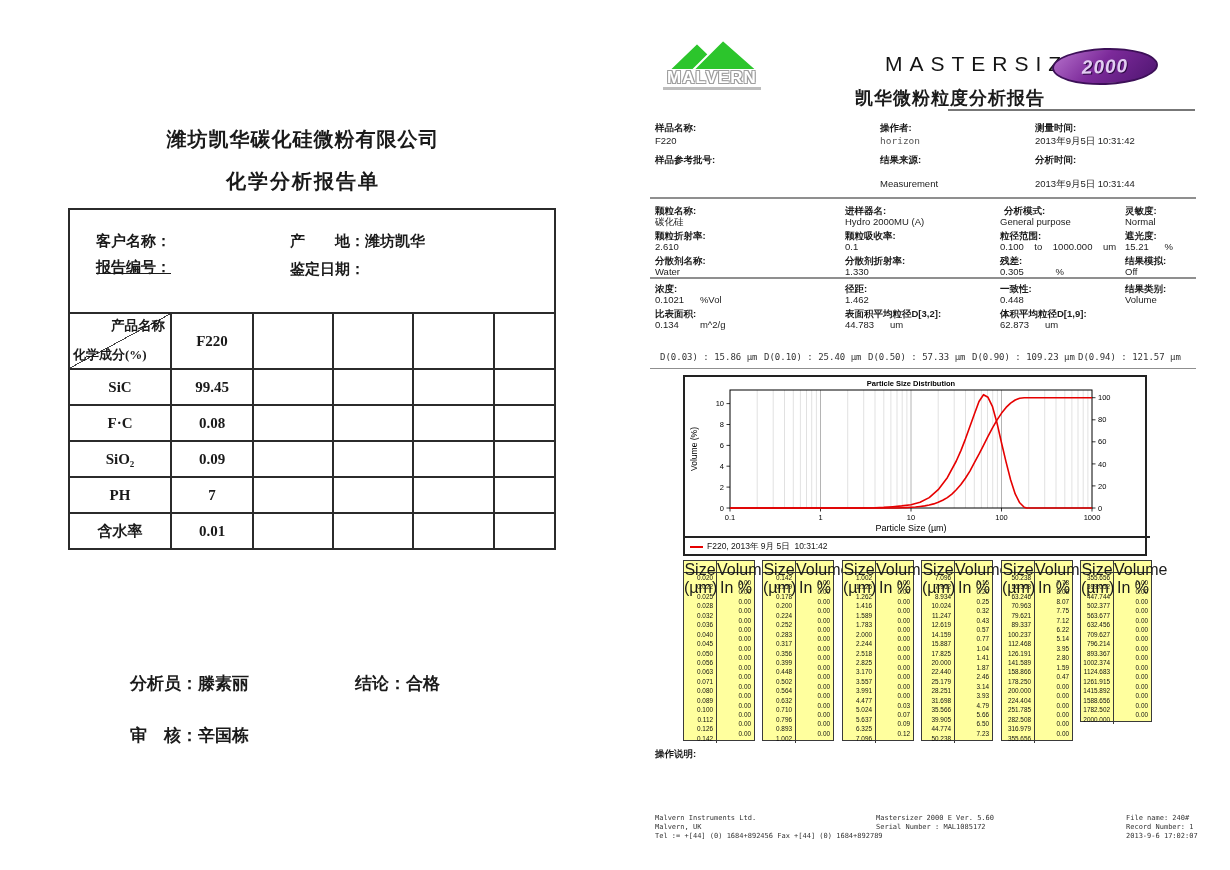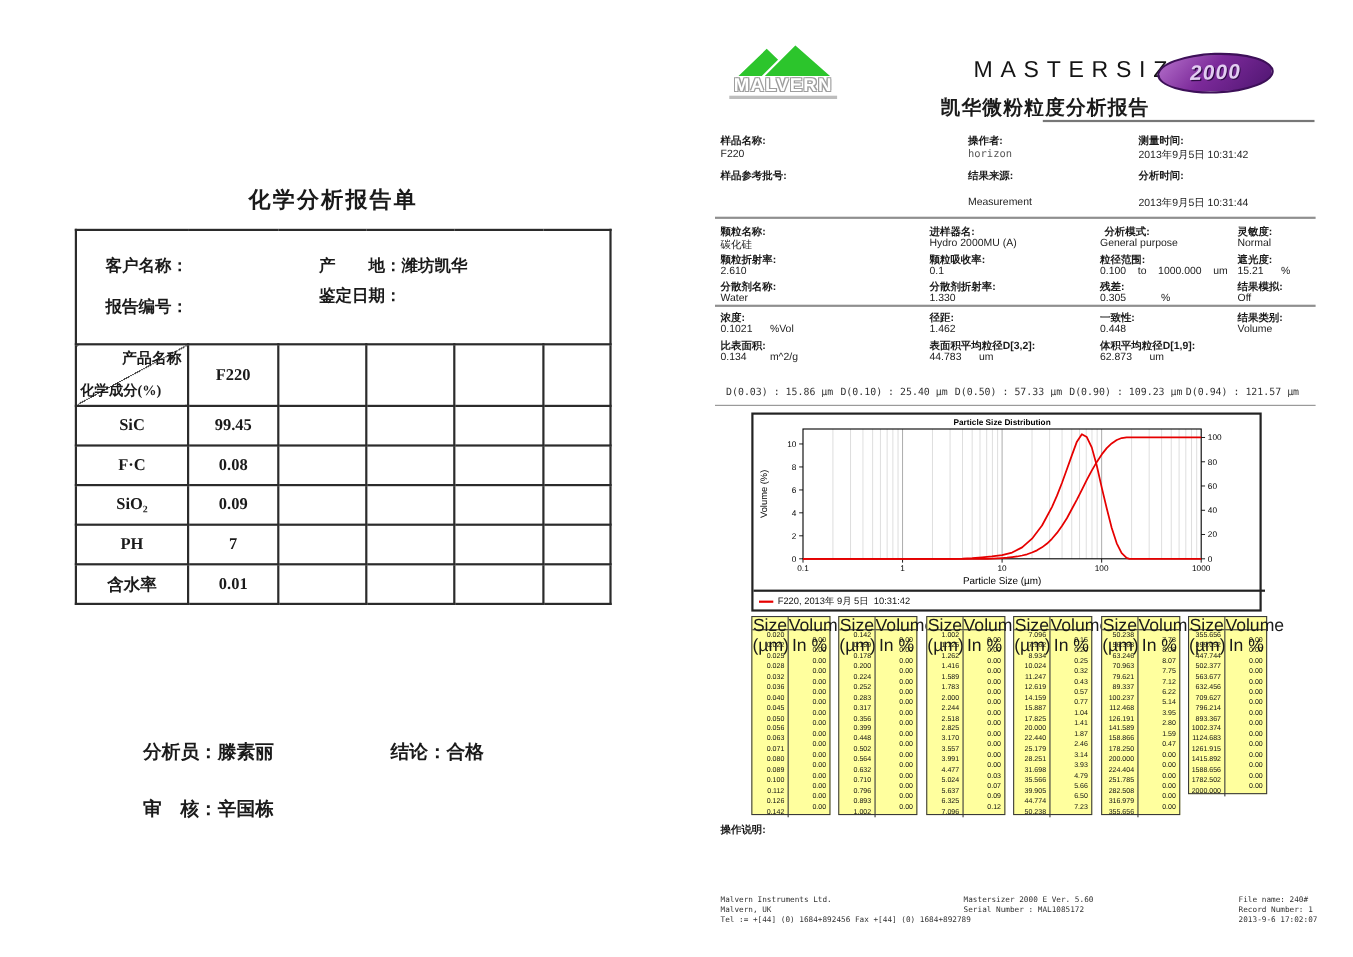--- a/index.html
+++ b/index.html
@@ -54,37 +54,38 @@
   .vcell{left:33px;width:34px;}
   
   .op{font-size:9.5px;font-weight:bold;}
   .foot{position:absolute;font-family:"DejaVu Sans Mono",monospace;font-size:7px;line-height:9px;color:#333;white-space:pre;}
 </style>
 </head>
 <body>
 
 <div id="page">
 
+  <div class="abs serif" id="company-title">潍坊凯华碳化硅微粉有限公司</div>
   <div class="abs serif" id="report-title">化学分析报告单</div>
 
   <table id="chem-table">
     <colgroup>
         <col style="width:102px">
         <col style="width:82px">
         <col style="width:80px">
         <col style="width:80px">
         <col style="width:81px">
         <col style="width:61px">
       </colgroup>
     <tbody id="chem-tbody">
       <tr>
         <td colspan="6" id="fields-cell">
           <span class="fld" style="left:26px;top:22px;">客户名称：</span>
           <span class="fld" style="left:220px;top:22px;"><span>产　　地：</span><span>潍坊凯华</span></span>
-          <span class="fld" style="left:26px;top:60px;">报告编号：</span>
+          <span class="fld" style="left:26px;top:48px;text-decoration:underline;">报告编号：</span>
           <span class="fld" style="left:220px;top:50px;">鉴定日期：</span>
         </td>
       </tr>
       <tr>
         <td id="corner-cell">
           <span class="corner-top">产品名称</span>
           <span class="corner-bottom">化学成分(%)</span>
         </td>
         <td>F220</td>
         <td></td>

